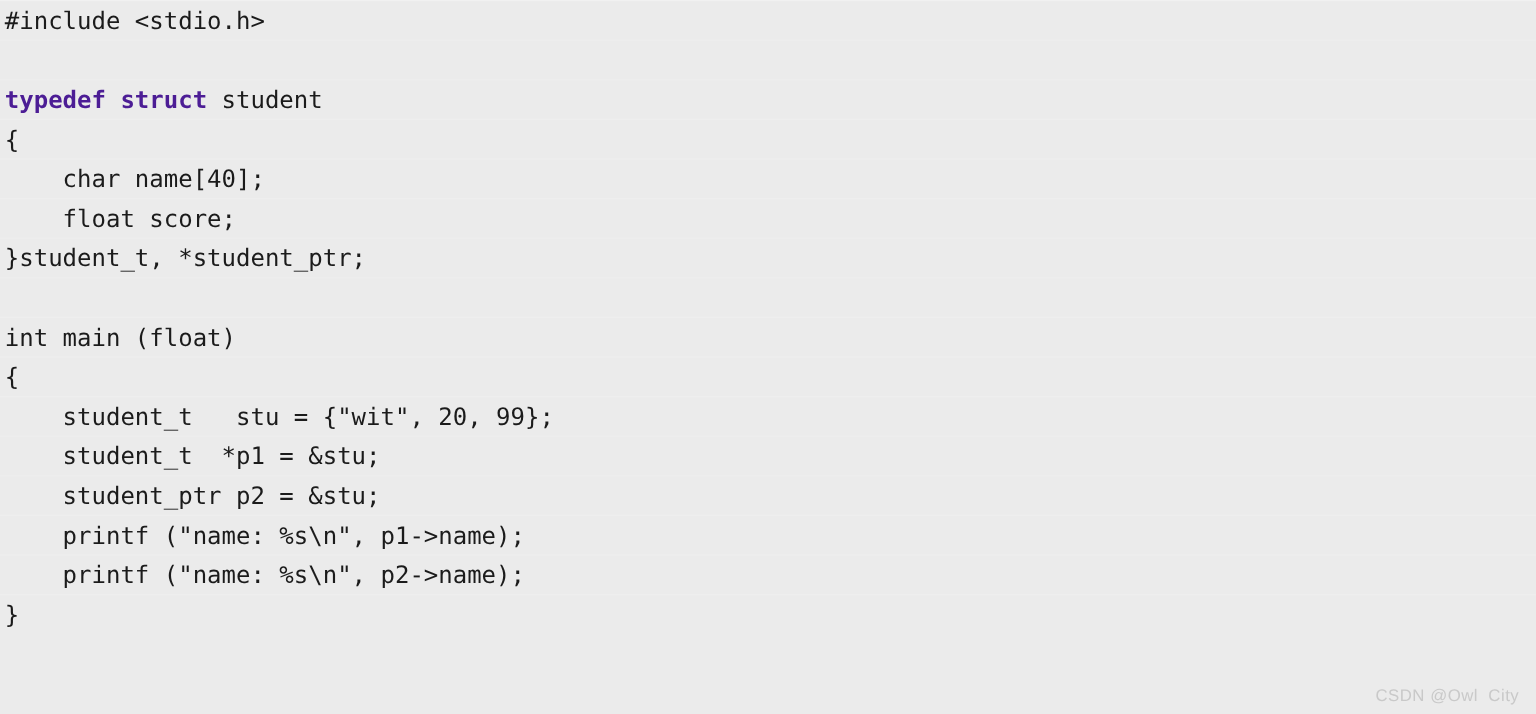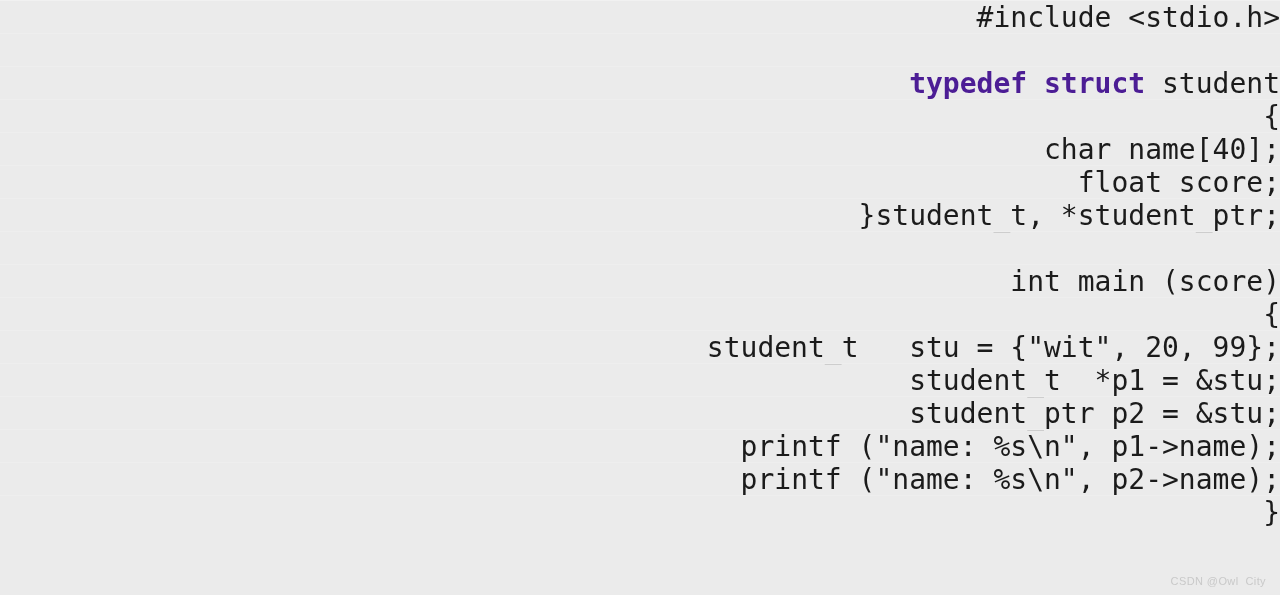--- a/index.html
+++ b/index.html
@@ -23,67 +23,66 @@
     box-sizing: border-box;
     padding: 0;
   }
 
   
   .row {
     position: relative;
     height: 33px;
     line-height: 33px;
     padding-left: 4px;
-    font-size: 28px;
+    font-size: 20px;
     color: #1b1b1b;
     white-space: pre;
     letter-spacing: 0px;
     box-sizing: border-box;
     border-top: 1px solid #eeeeee;
-    text-align: right;
   }
   .row:first-child {
     border-top: 1px solid #f1f1f1;
   }
 
   .row .kw {
     font-weight: bold;
     color: #4c1d95;
   }
 
   .row.blank {
     color: transparent;
   }
 
   #watermark {
     position: absolute;
     right: 14px;
     bottom: 8px;
     font-family: "Liberation Sans", sans-serif;
-    font-size: 11px;
+    font-size: 14px;
     color: #c9c9c9;
     letter-spacing: 0.4px;
     white-space: pre;
     user-select: none;
   }
 </style>
 </head>
 <body>
 
 <div id="code-block">
   <div id="code-lines">
       <div class="row"><span>#include &lt;stdio.h&gt;</span></div>
       <div class="row blank"><span></span></div>
       <div class="row"><span class="kw">typedef struct</span><span> student</span></div>
       <div class="row"><span>{</span></div>
       <div class="row"><span>    char name[40];</span></div>
       <div class="row"><span>    float score;</span></div>
       <div class="row"><span>}student_t, *student_ptr;</span></div>
       <div class="row blank"><span></span></div>
-      <div class="row"><span>int main (score)</span></div>
+      <div class="row"><span>int main (float)</span></div>
       <div class="row"><span>{</span></div>
       <div class="row"><span>    student_t   stu = {"wit", 20, 99};</span></div>
       <div class="row"><span>    student_t  *p1 = &amp;stu;</span></div>
       <div class="row"><span>    student_ptr p2 = &amp;stu;</span></div>
       <div class="row"><span>    printf ("name: %s\n", p1-&gt;name);</span></div>
       <div class="row"><span>    printf ("name: %s\n", p2-&gt;name);</span></div>
       <div class="row"><span>}</span></div>
     </div>
   <div id="watermark">CSDN @Owl  City</div>
 </div>

